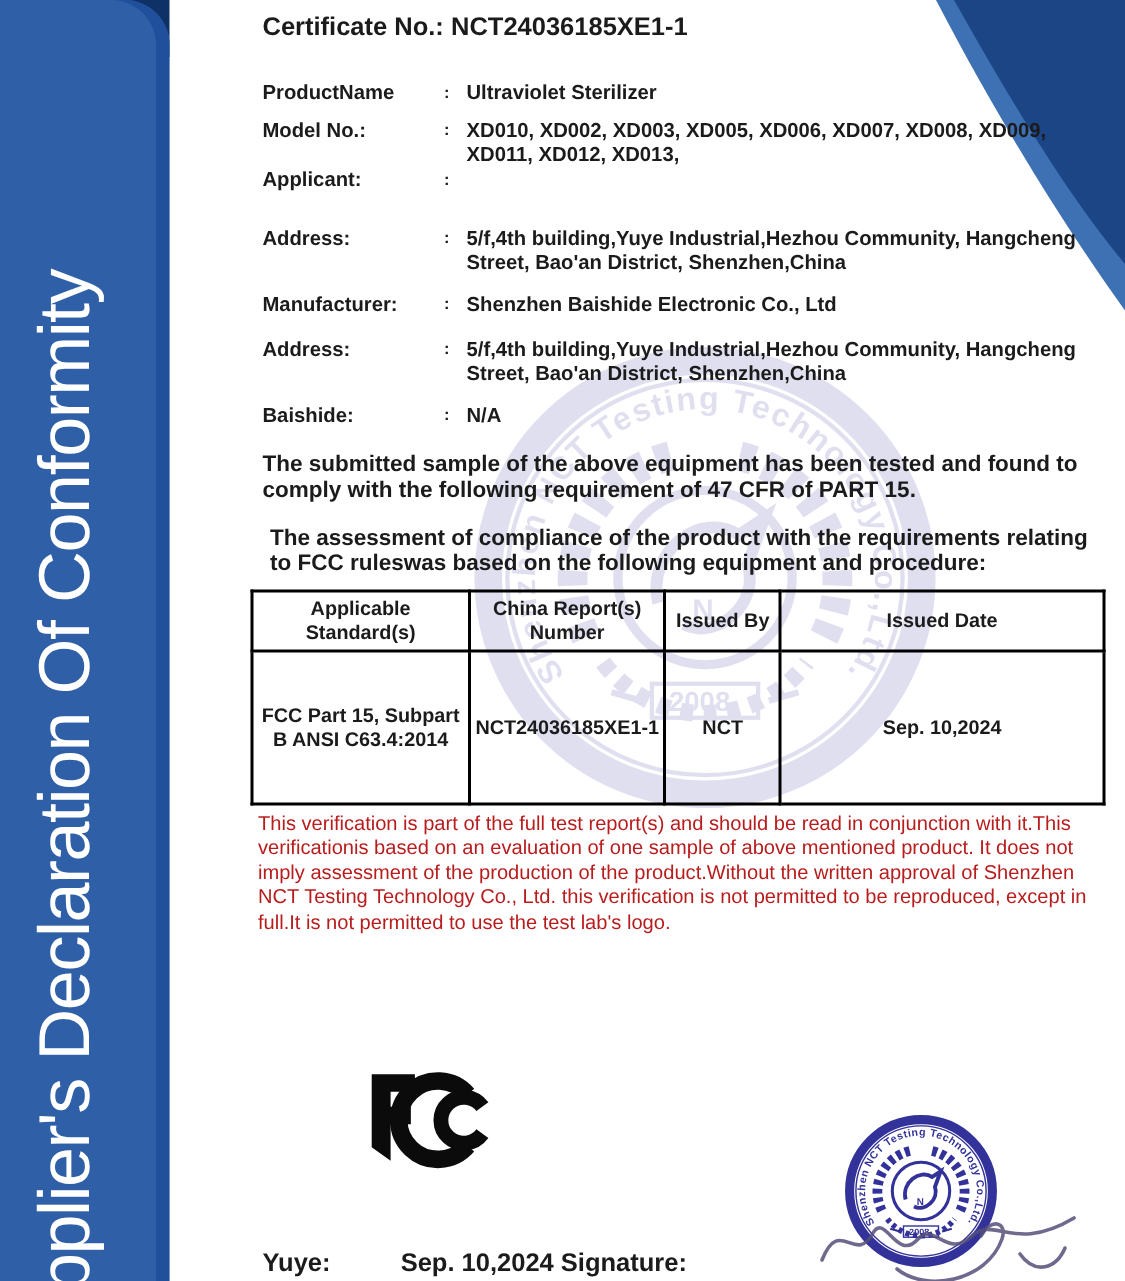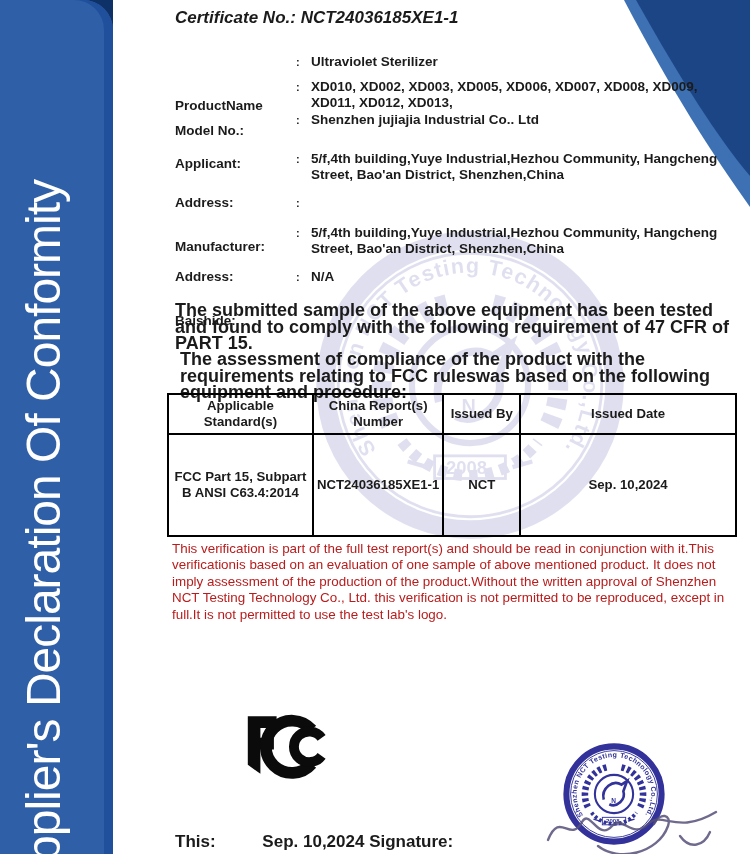--- a/index.html
+++ b/index.html
@@ -19,26 +19,26 @@
   .sidebar-title{
     position:absolute;left:16px;top:862px;
     transform:rotate(-90deg);transform-origin:0 0;
     white-space:nowrap;
     font-size:48px;font-weight:400;letter-spacing:-1px;color:#ffffff;
   }
   
   .swoosh{position:absolute;right:0;top:0;}
   
   .content{position:absolute;left:0;top:0;width:750px;height:854px;z-index:2;}
-  .heading{position:absolute;left:175px;top:8px;font-size:17px;font-weight:bold;font-style:italic;}
+  .heading{position:absolute;left:175px;top:8px;font-size:17px;font-weight:bold;}
   .frow{position:absolute;left:175px;width:567px;display:flex;font-size:13.5px;font-weight:bold;line-height:16px;}
-  .flabel{width:121px;flex:none;margin-top:44px;}
+  .flabel{width:121px;flex:none;}
   .fcolon{width:15px;flex:none;font-size:11px;}
   .fvalue{flex:1;}
-  .statement{position:absolute;left:175px;width:556px;font-size:18px;font-weight:bold;line-height:16.5px;}
+  .statement{position:absolute;left:175px;width:556px;font-size:15px;font-weight:bold;line-height:16.5px;}
   .ctable{position:absolute;left:167px;top:393px;width:570px;border-collapse:collapse;table-layout:fixed;}
   .ctable th,.ctable td{
     border:2px solid #000;text-align:center;vertical-align:middle;
     font-size:13.2px;font-weight:bold;padding:2px;line-height:16px;
   }
   .ctable th{height:34px;}
   .ctable td{height:96px;}
   .disclaimer{position:absolute;left:172px;top:541px;width:568px;font-size:13.4px;font-weight:400;line-height:16.4px;color:#b91c1c;}
   .footer-line{position:absolute;left:175px;top:832px;width:560px;font-size:17px;font-weight:bold;z-index:5;}
   .footer-line .dval{margin-left:42px;}
@@ -103,30 +103,30 @@
     <div class="fvalue">Ultraviolet Sterilizer</div>
   </div>
   <div class="frow" style="top:79px">
     <div class="flabel">Model No.:</div>
     <div class="fcolon">:</div>
     <div class="fvalue">XD010, XD002, XD003, XD005, XD006, XD007, XD008, XD009, XD011, XD012, XD013,</div>
   </div>
   <div class="frow" style="top:112px">
     <div class="flabel">Applicant:</div>
     <div class="fcolon">:</div>
-    <div class="fvalue">Shenzhen jujiajia Industrial Co.. Ltd</div>
   </div>
   <div class="frow" style="top:151px">
     <div class="flabel">Address:</div>
     <div class="fcolon">:</div>
     <div class="fvalue">5/f,4th building,Yuye Industrial,Hezhou Community, Hangcheng Street, Bao'an District, Shenzhen,China</div>
   </div>
   <div class="frow" style="top:195px">
     <div class="flabel">Manufacturer:</div>
     <div class="fcolon">:</div>
+    <div class="fvalue">Shenzhen Baishide Electronic Co., Ltd</div>
   </div>
   <div class="frow" style="top:225px">
     <div class="flabel">Address:</div>
     <div class="fcolon">:</div>
     <div class="fvalue">5/f,4th building,Yuye Industrial,Hezhou Community, Hangcheng Street, Bao'an District, Shenzhen,China</div>
   </div>
   <div class="frow" style="top:269px">
     <div class="flabel">Baishide:</div>
     <div class="fcolon">:</div>
     <div class="fvalue">N/A</div>
@@ -162,21 +162,21 @@
 
   <div class="disclaimer">This verification is part of the full test report(s) and should be read in conjunction with it.This verificationis based on an evaluation of one sample of above mentioned product. It does not imply assessment of the production of the product.Without the written approval of Shenzhen NCT Testing Technology Co., Ltd. this verification is not permitted to be reproduced, except in full.It is not permitted to use the test lab's logo.</div>
 
   <svg class="fcc" width="90" height="70" viewBox="0 0 100 76">
     <polygon points="2,6 34,6 34,19 16,19 16,30 31,30 31,43 16,43 16,70 2,60" fill="#0b0b0b"></polygon>
     <path d="M 73,21 A 29,29 0 1 0 73,59" fill="none" stroke="#0b0b0b" stroke-width="13"></path>
     <path d="M 84,30 A 17,17 0 1 0 84,50" fill="none" stroke="#0b0b0b" stroke-width="11"></path>
   </svg>
 
   <div class="footer-line">
-    <span>This:</span>
+    <span>Yuye:</span>
     <span class="dval">Sep. 10,2024</span>
     <span class="sig">Signature:</span>
   </div>
 </div>
 
 <div class="seal">
   <svg width="112" height="112">
       <use href="#seal-sym" width="112" height="112"></use>
     </svg>
 </div>

